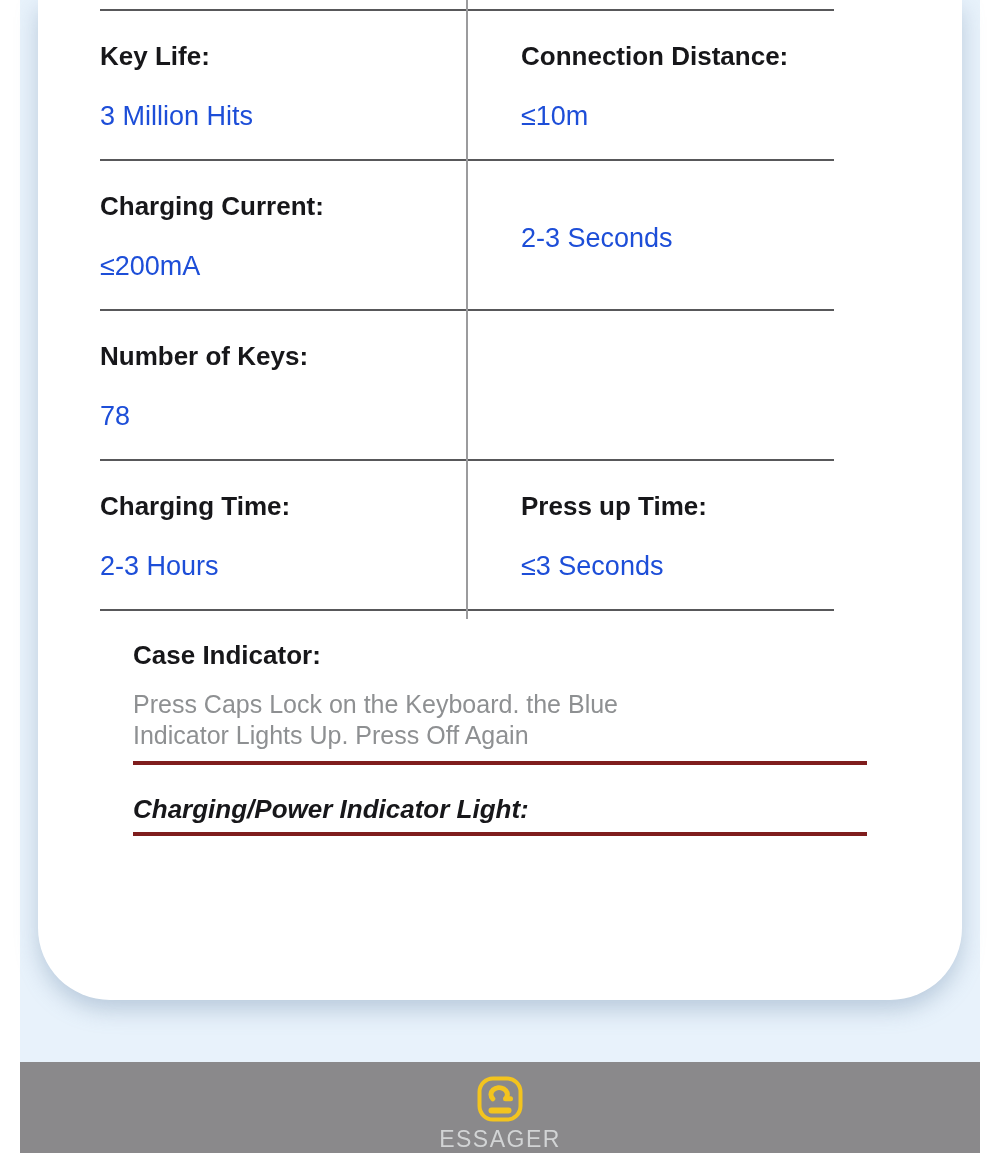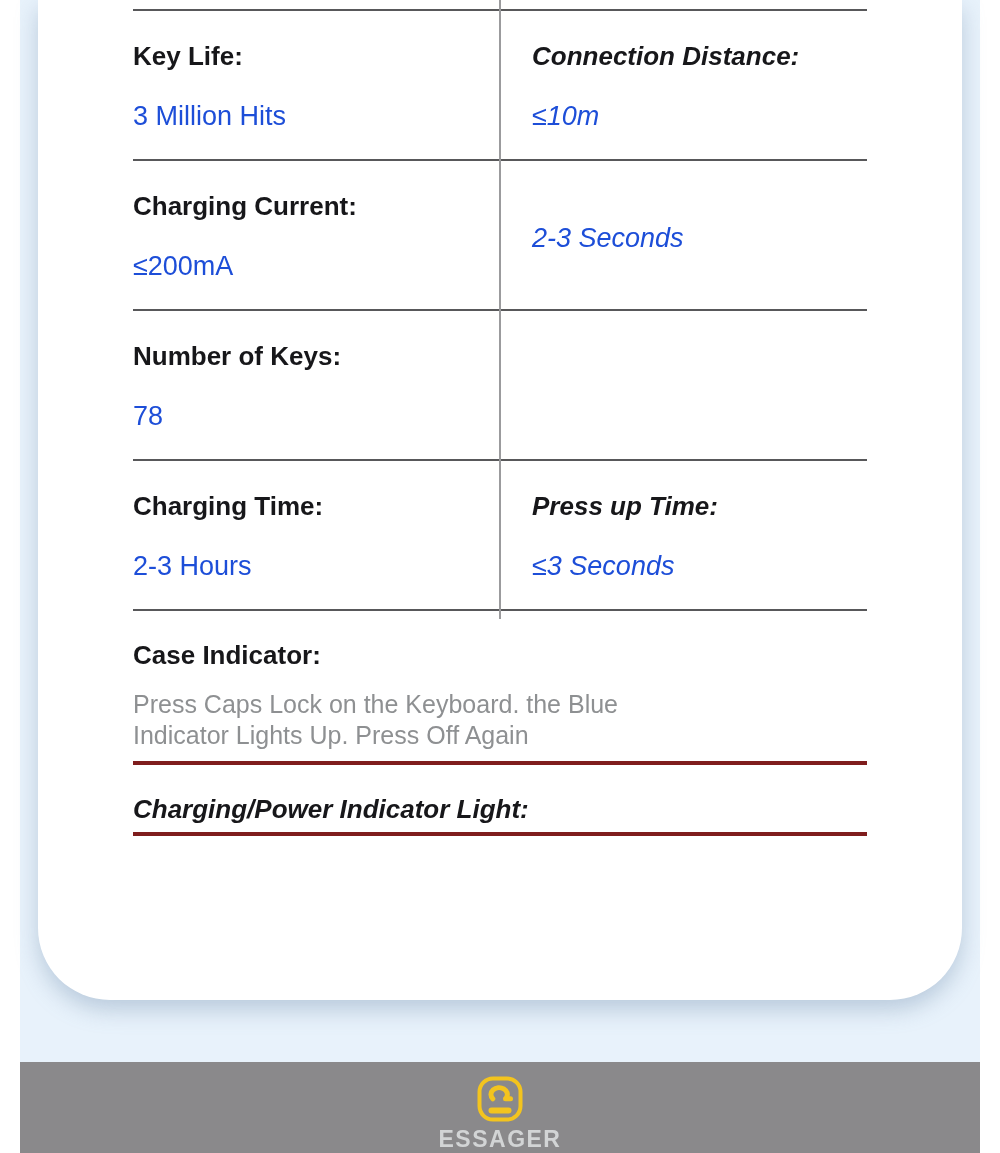--- a/index.html
+++ b/index.html
@@ -11,45 +11,45 @@
   
   .blue-panel { position:absolute; left:20px; top:0; width:960px; height:1062px;
                 background:#e8f2fb; }
 
   
   .card { position:absolute; left:18px; top:0; width:924px; height:1000px;
           background:#ffffff; border-radius:0 0 72px 72px;
           box-shadow:0 10px 22px rgba(110,140,170,0.38); }
 
   
-  .spec-table { position:relative; margin-left:95px; width:734px; }
+  .spec-table { position:relative; margin-left:62px; width:734px; }
   .stub { height:11px; border-bottom:2px solid #58585a; }
   .row  { display:flex; height:150px; border-bottom:2px solid #58585a; }
   .cell { padding-top:31px; }
   .cell.left  { width:367px; }
-  .cell.right { flex:1; padding-left:32px;font-style:italic; }
+  .cell.right { flex:1; padding-left:54px; }
   .v-line { position:absolute; left:366px; top:0; width:2px; height:619px;
             background:#9b9b9d; }
   .label { font-size:26px; font-weight:700; color:#17171a; line-height:28px; }
   .value { font-size:27px; color:#1d4ed8; line-height:29px; margin-top:32px; }
 
   
   .section { margin-left:95px; width:734px; border-bottom:4px solid #7f1d1d; }
   .sec-heading { font-size:26px; font-weight:700; color:#17171a; line-height:28px; }
   .sec-body { color:#8e9092; white-space:pre-line; }
   .section.case { margin-top:30px; padding-bottom:10px; }
   .section.case .sec-body { font-size:25px; line-height:31px; margin-top:20px; }
   .section.power { margin-top:30px; padding-bottom:9px;font-style:italic; }
   .section.power .sec-body { font-size:24px; line-height:23.5px; margin-top:9px; }
 
   
   .footer { position:absolute; left:20px; top:1062px; width:960px; height:91px;
             background:#8a898b; display:flex; flex-direction:column;
             align-items:center; padding-top:14px; overflow:hidden; }
-  .brand { margin-top:4px; font-size:23px; font-weight:700; color:#d2d4d5;
+  .brand { margin-top:4px; font-size:23px; font-weight:400; color:#d2d4d5;
            letter-spacing:1.5px; }
 </style>
 </head>
 <body>
 
 <div class="page">
 
   <div class="blue-panel">
     <div class="card">
 

